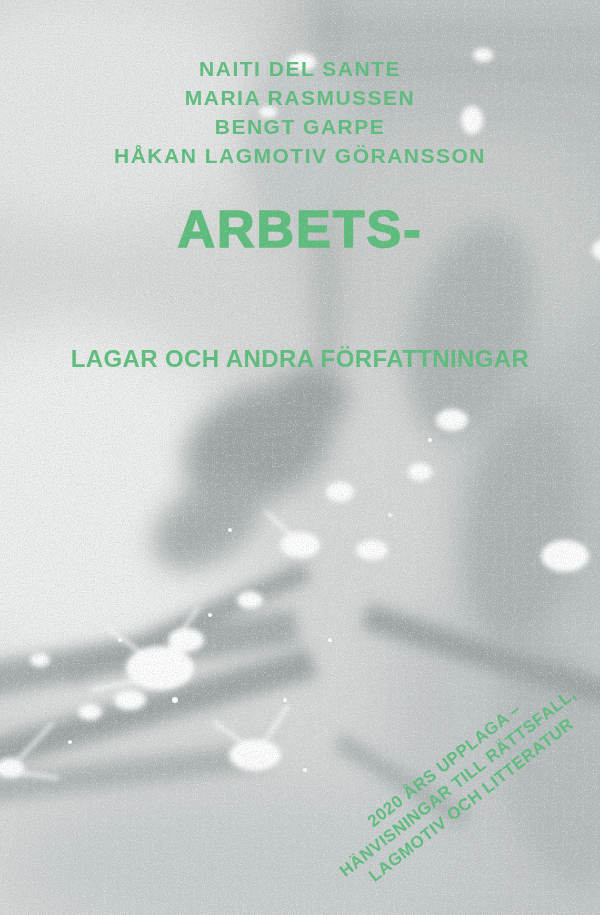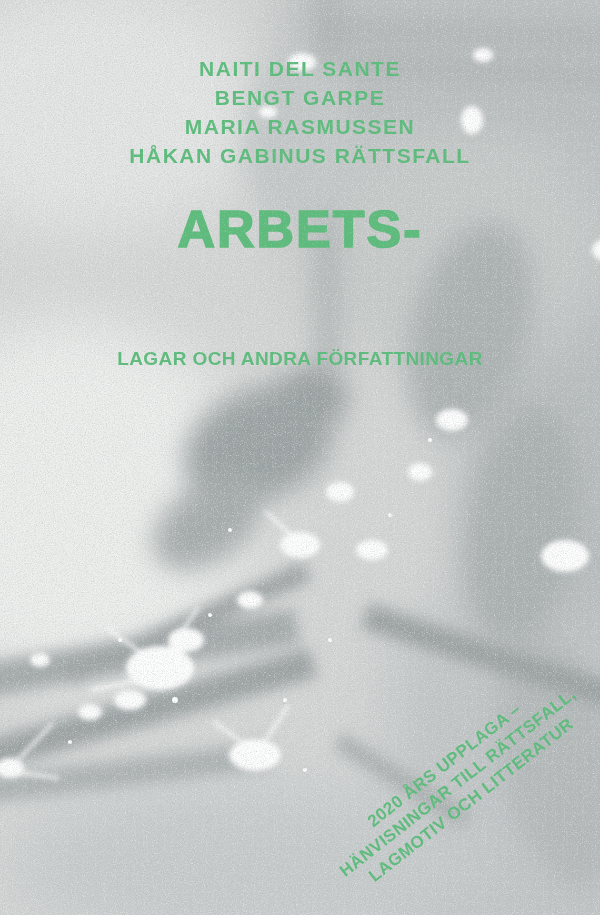--- a/index.html
+++ b/index.html
@@ -7,21 +7,21 @@
     position:relative;width:600px;height:915px;overflow:hidden;
     background:#d4d6d5;
     font-family:"Liberation Sans",sans-serif;
     -webkit-font-smoothing:antialiased;
   }
   .bg-svg,.grain-top{position:absolute;left:0;top:0;width:600px;height:915px;display:block;}
   .grain-top{pointer-events:none;z-index:3;}
   .txt{position:absolute;left:0;right:0;text-align:center;color:var(--green,#5fbb7d);font-weight:bold;z-index:2;}
   .authors{top:54px;font-size:21px;line-height:29px;letter-spacing:1.5px;}
   .title{top:198px;font-size:52px;line-height:62px;letter-spacing:2px;-webkit-text-stroke:1.6px var(--green,#5fbb7d);}
-  .subtitle{top:347px;font-size:19px;line-height:23px;letter-spacing:0.4px;}
+  .subtitle{top:347px;font-size:24px;line-height:23px;letter-spacing:0.4px;}
   .tagline{
     left:458px;top:783px;right:auto;width:380px;
     transform:translate(-50%,-50%) rotate(-38deg);
     font-size:17px;line-height:22px;letter-spacing:0.5px;
   }
 </style>
 </head>
 <body>
 
 <div class="cover">
@@ -128,23 +128,23 @@
       <circle cx="305" cy="770" r="2"></circle>
         <circle cx="430" cy="440" r="2"></circle>
     </g>
 
     <rect width="600" height="915" filter="url(#gDark)" opacity="0.55"></rect>
     <rect width="600" height="915" filter="url(#gLight)" opacity="0.6"></rect>
   </svg>
 
   <div class="txt authors">
     <div>NAITI DEL SANTE</div>
+    <div>MARIA RASMUSSEN</div>
     <div>BENGT GARPE</div>
-    <div>MARIA RASMUSSEN</div>
-    <div>HÅKAN GABINUS RÄTTSFALL</div>
+    <div>HÅKAN LAGMOTIV GÖRANSSON</div>
   </div>
 
   <div class="txt title">
     <div>ARBETS-</div>
   </div>
 
   <div class="txt subtitle">
     <div>LAGAR OCH ANDRA FÖRFATTNINGAR</div>
   </div>
 

